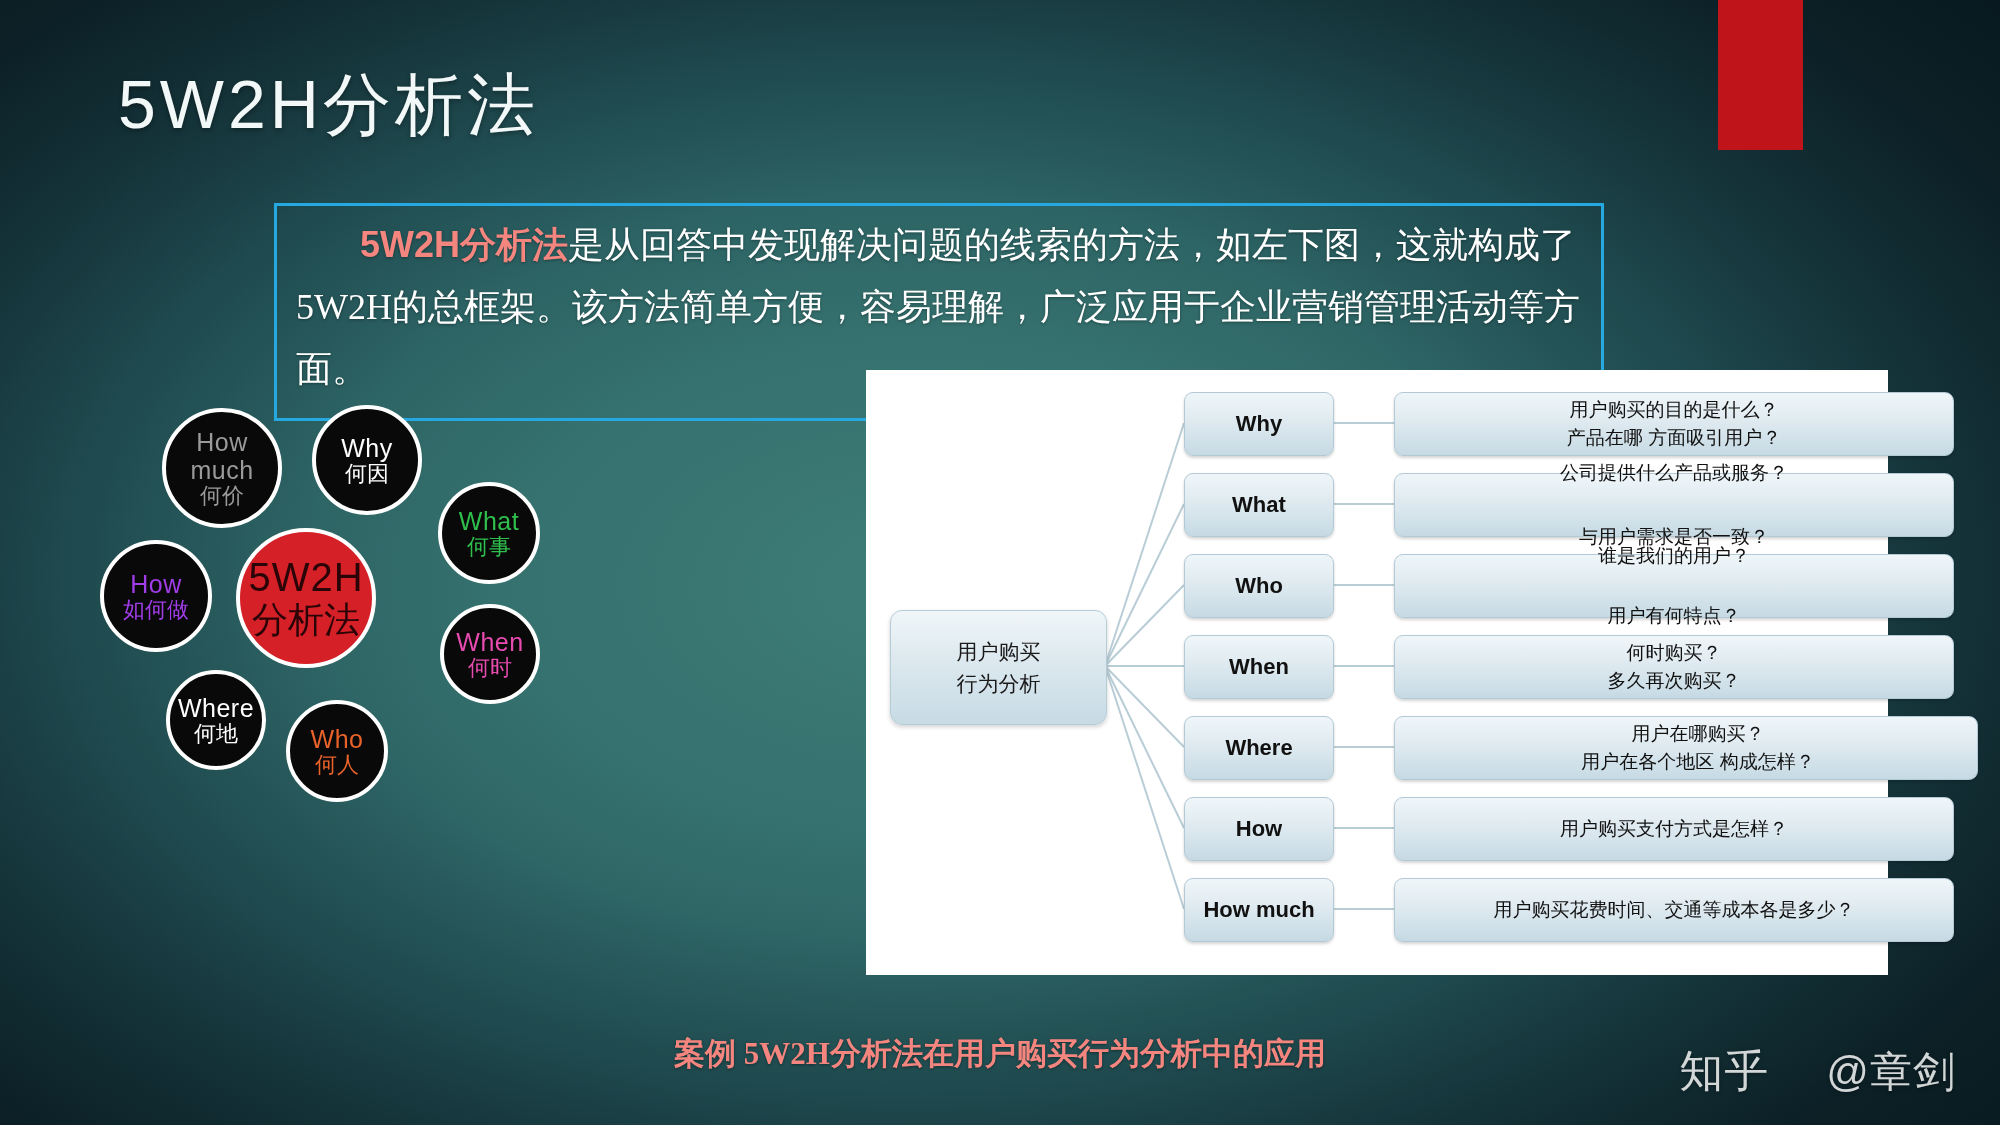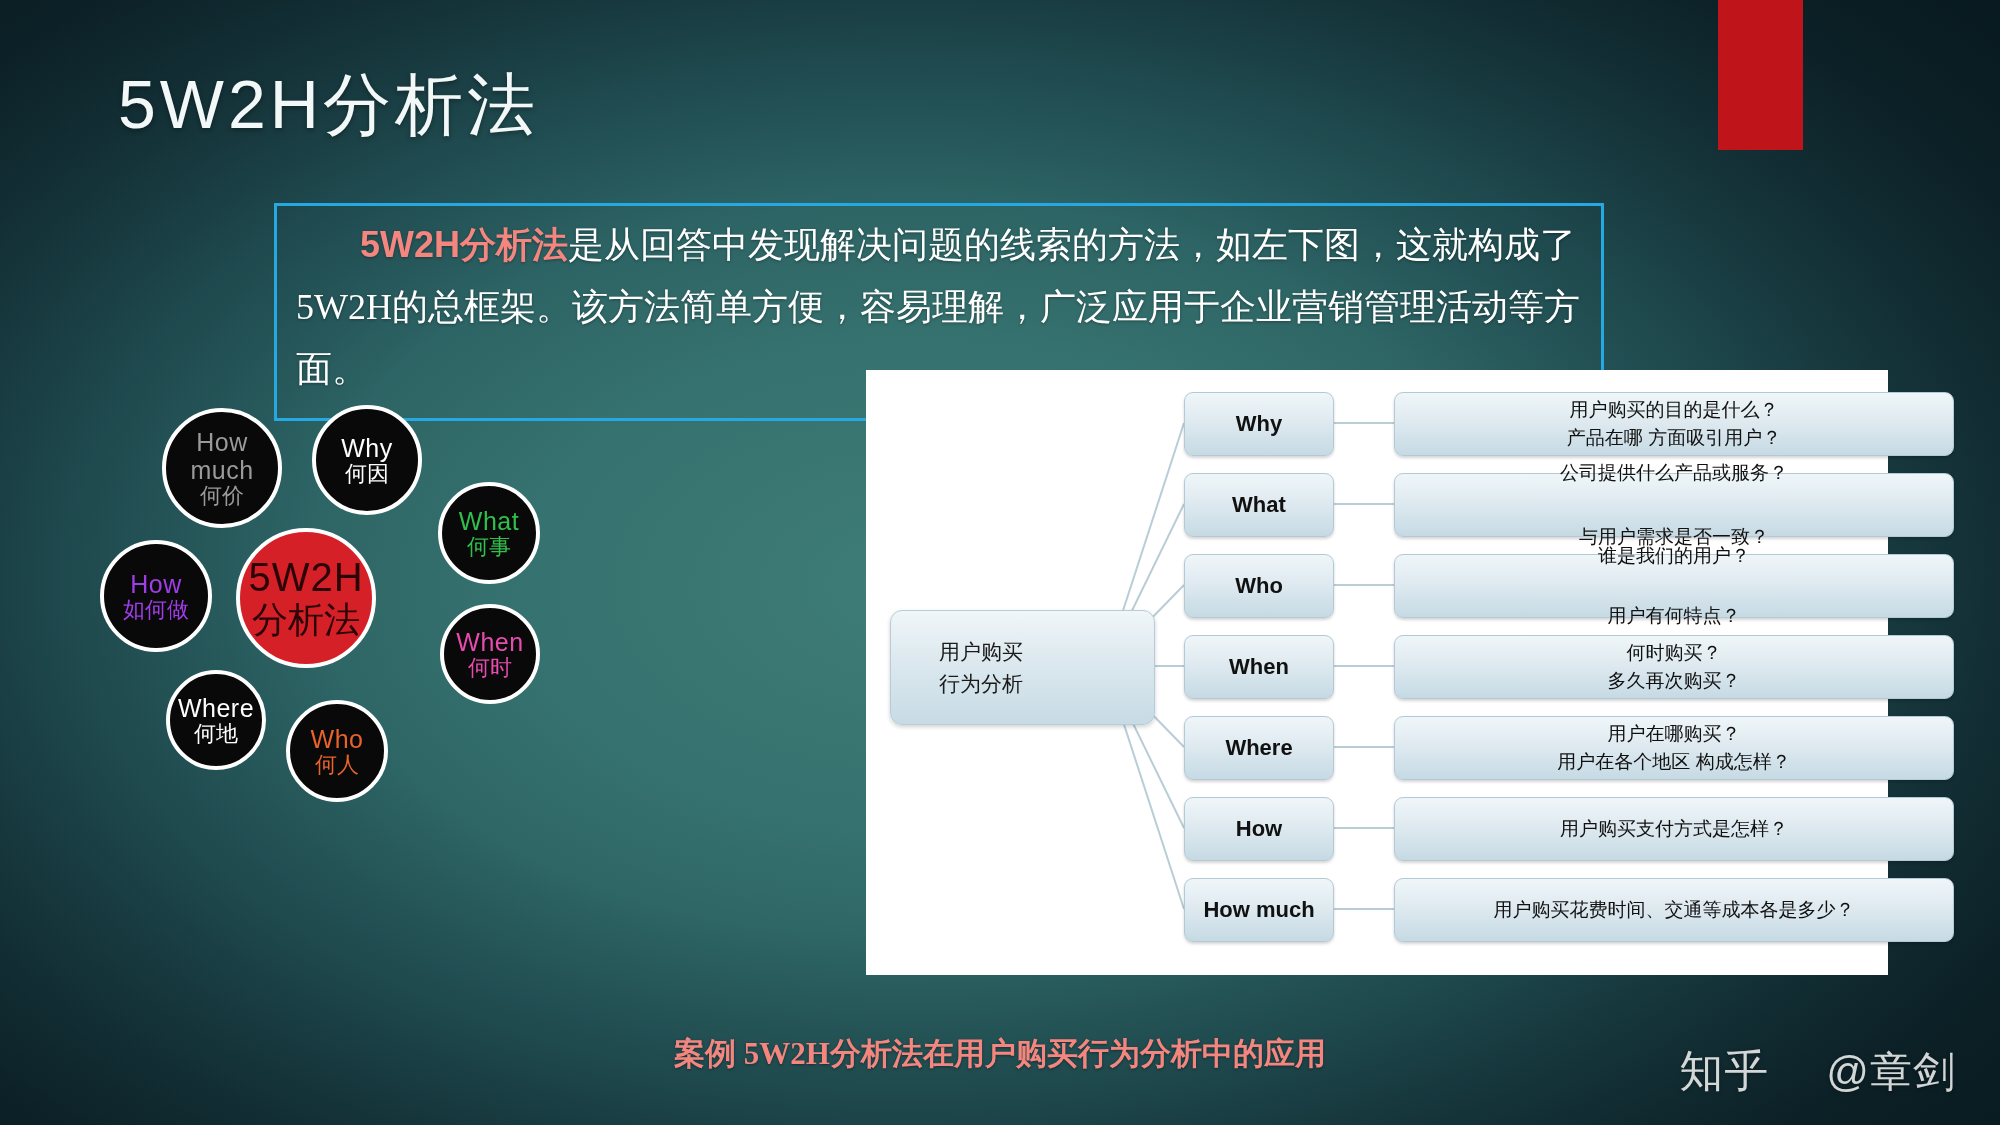--- a/index.html
+++ b/index.html
@@ -72,22 +72,22 @@
   .fc{
     position:absolute;left:866px;top:370px;width:1022px;height:605px;
     background:#ffffff;
   }
   .fc-root{
     position:absolute;left:24px;top:240px;width:215px;height:113px;
     border-radius:12px;
     background:linear-gradient(180deg,#f0f6f9 0%,#dde9ef 42%,#c7dbe5 100%);
     border:1px solid #b6cdd8;
     box-shadow:0 2px 4px rgba(0,0,0,.18);
-    display:flex;flex-direction:column;align-items:flex-start;justify-content:center;
-    color:#1a1a1a;font-size:21px;line-height:1.5;padding-left:48px;
+    display:flex;flex-direction:column;align-items:center;justify-content:center;
+    color:#1a1a1a;font-size:21px;line-height:1.5;
   }
   .fc-key{
     position:absolute;width:148px;height:62px;border-radius:9px;
     background:linear-gradient(180deg,#eff6f9 0%,#dfeaf0 45%,#c6dae4 100%);
     border:1px solid #b3cad6;
     box-shadow:0 2px 3px rgba(0,0,0,.17);
     display:flex;align-items:center;justify-content:center;
     font-size:22px;font-weight:bold;color:#111;
   }
   .fc-val{
@@ -221,21 +221,21 @@
       <span class="ln">与用户需求是否一致？</span>
     </div>
     <div class="fc-val" style="left:528px;top:184px;gap:32px;">
       <span class="ln">谁是我们的用户？</span>
       <span class="ln">用户有何特点？</span>
     </div>
     <div class="fc-val" style="left:528px;top:265px;">
       <span class="ln">何时购买？</span>
       <span class="ln">多久再次购买？</span>
     </div>
-    <div class="fc-val" style="left:528px;top:346px;">
+    <div class="fc-val" style="left:528px;top:346px;padding-left:24px;">
       <span class="ln">用户在哪购买？</span>
       <span class="ln">用户在各个地区 构成怎样？</span>
     </div>
     <div class="fc-val" style="left:528px;top:427px;">
       <span class="ln">用户购买支付方式是怎样？</span>
     </div>
     <div class="fc-val" style="left:528px;top:508px;">
       <span class="ln">用户购买花费时间、交通等成本各是多少？</span>
     </div>
   </div>

